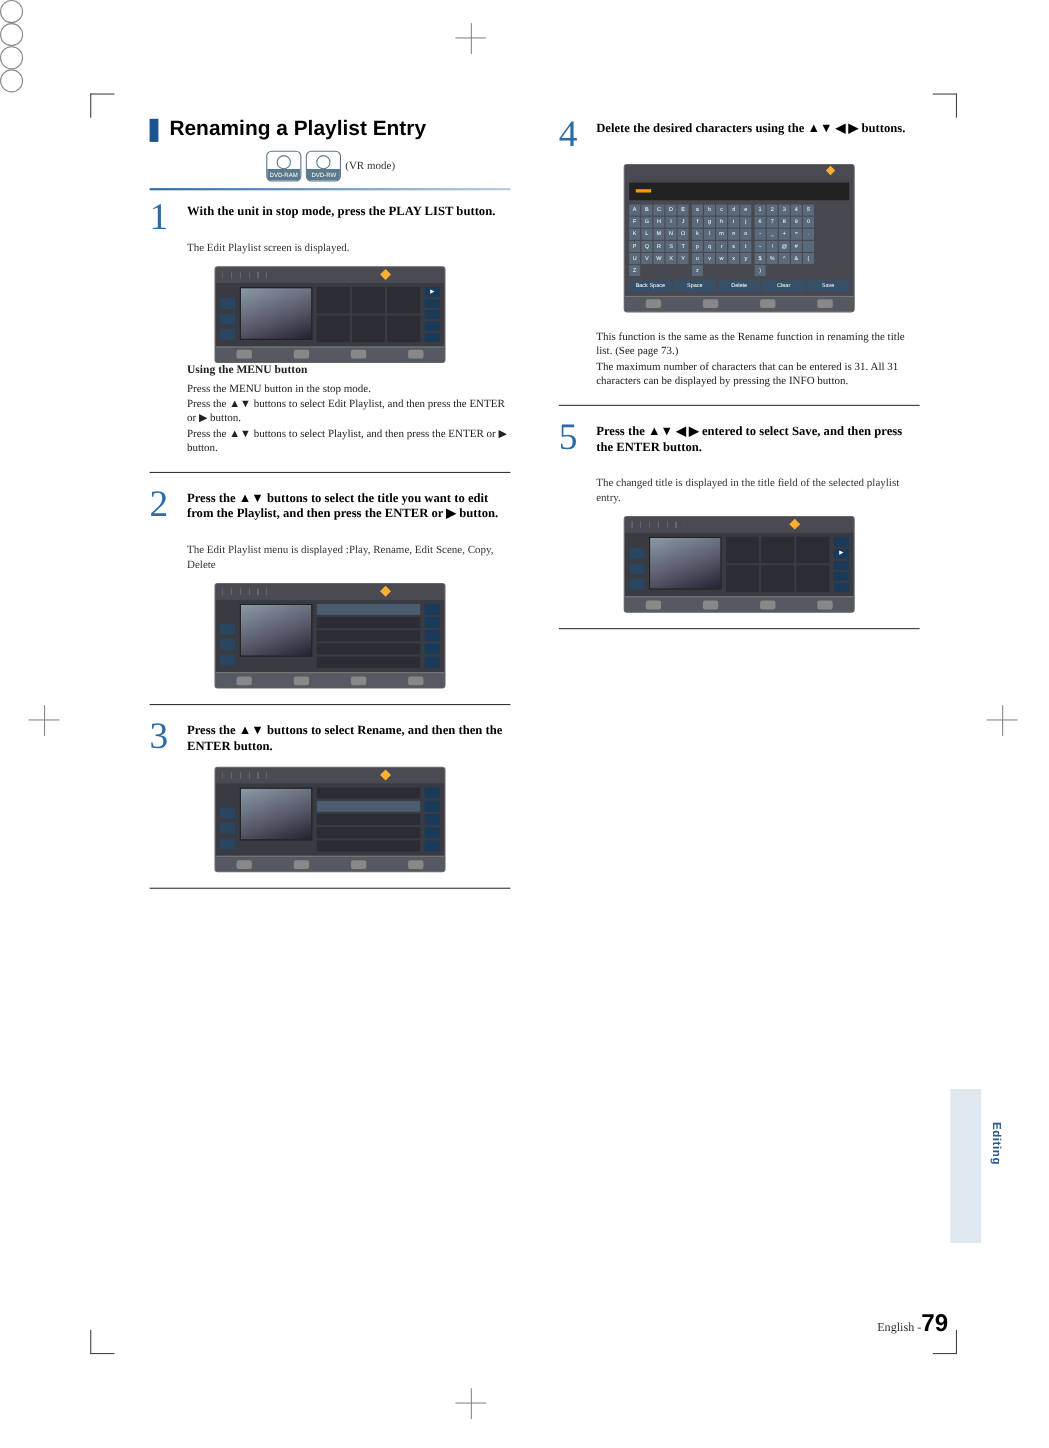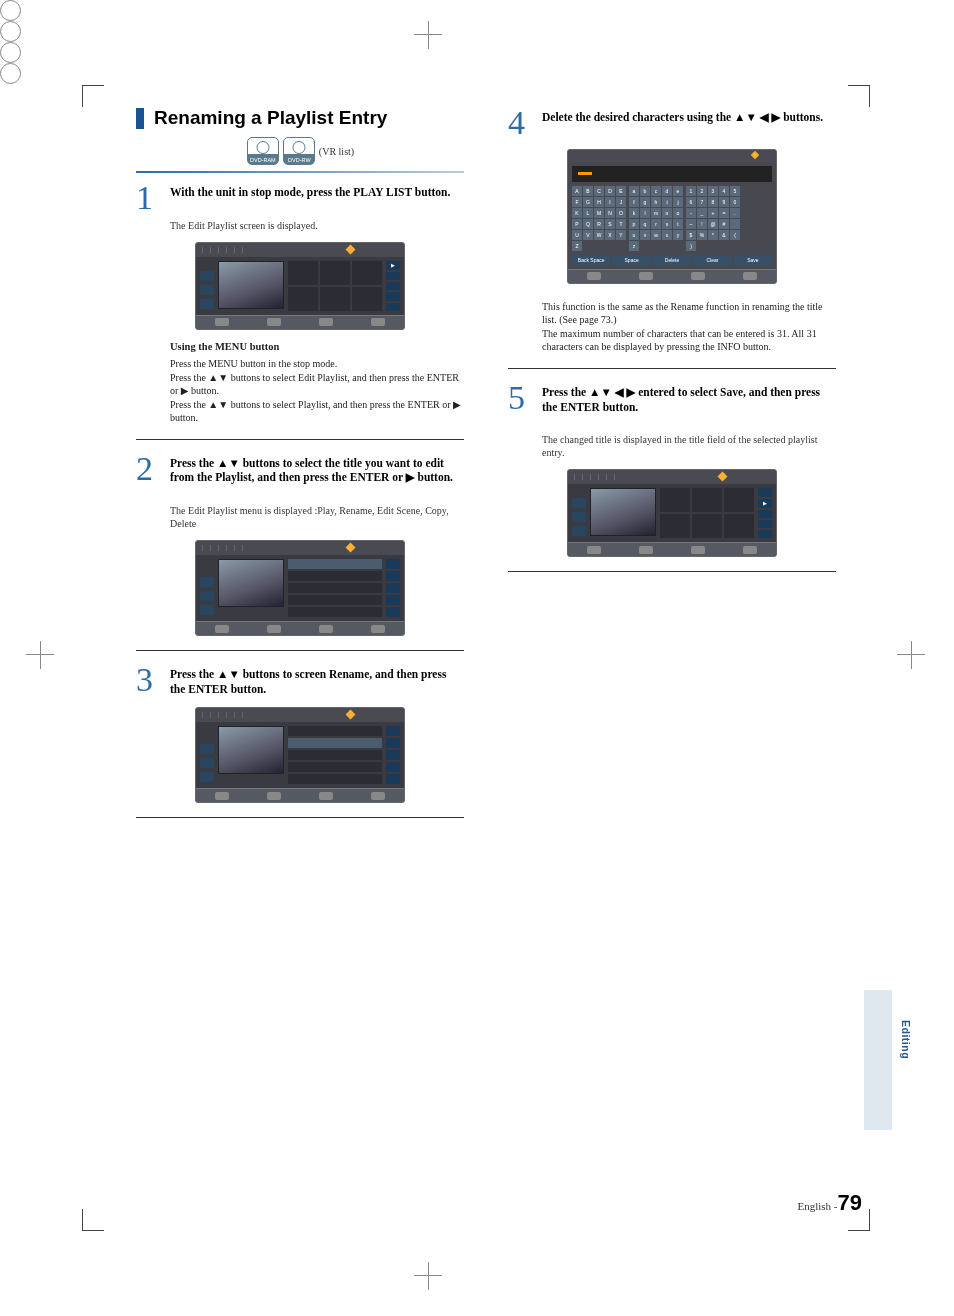--- a/index.html
+++ b/index.html
@@ -120,21 +120,20 @@
     line-height: 1.3;
     padding-top: 2px;
   }
   .step-body .bold { font-weight: bold; }
   .sub { font-size: 10px; color: #333; margin-top: 19px; line-height: 1.3; }
   .indent-block {
     margin-left: 34px;
     font-size: 10px;
     line-height: 1.35;
     color: #222;
-    margin-top: 10px;
   }
   .indent-block .hdr { font-weight: bold; font-size: 10.5px; margin-bottom: 3px; }
   .hr-thin { height: 1px; background: #333; margin: 14px 0 14px 0; }
 
   .ui-shot {
     margin: 10px auto 0 auto;
     width: 210px;
   }
   .ui-frame {
     border: 1px solid #666;
@@ -325,21 +324,21 @@
   <div class="corner corner-bl"></div>
   <div class="corner corner-br"></div>
 
   <div class="content">
 
     <div class="col">
       <div class="section-title">Renaming a Playlist Entry</div>
       <div class="disc-row">
         <span class="disc-badge"><span class="disc-label-inner">DVD-RAM</span></span>
         <span class="disc-badge"><span class="disc-label-inner">DVD-RW</span></span>
-        <span class="mode-label">(VR list)</span>
+        <span class="mode-label">(VR mode)</span>
       </div>
       <div class="gradient-rule"></div>
 
       <div class="step">
         <div class="step-num">1</div>
         <div class="step-body">
           <span class="bold">With the unit in stop mode, press the PLAY LIST button.</span>
           <div class="sub">The Edit Playlist screen is displayed.</div>
         </div>
       </div>
@@ -432,21 +431,21 @@
               <div class="bicon"></div>
           </div>
         </div>
       </div>
 
       <div class="hr-thin"></div>
 
       <div class="step">
         <div class="step-num">3</div>
         <div class="step-body">
-          <span class="bold">Press the ▲▼ buttons to screen Rename, and then press the ENTER button.</span>
+          <span class="bold">Press the ▲▼ buttons to select Rename, and then then the ENTER button.</span>
         </div>
       </div>
 
       <div class="ui-shot menu-shot">
         <div class="ui-frame">
           <div class="ui-header">
               <div class="diamond"></div>
             </div>
           <div class="ui-grid-wrap">
             <div class="ui-left-icons">

